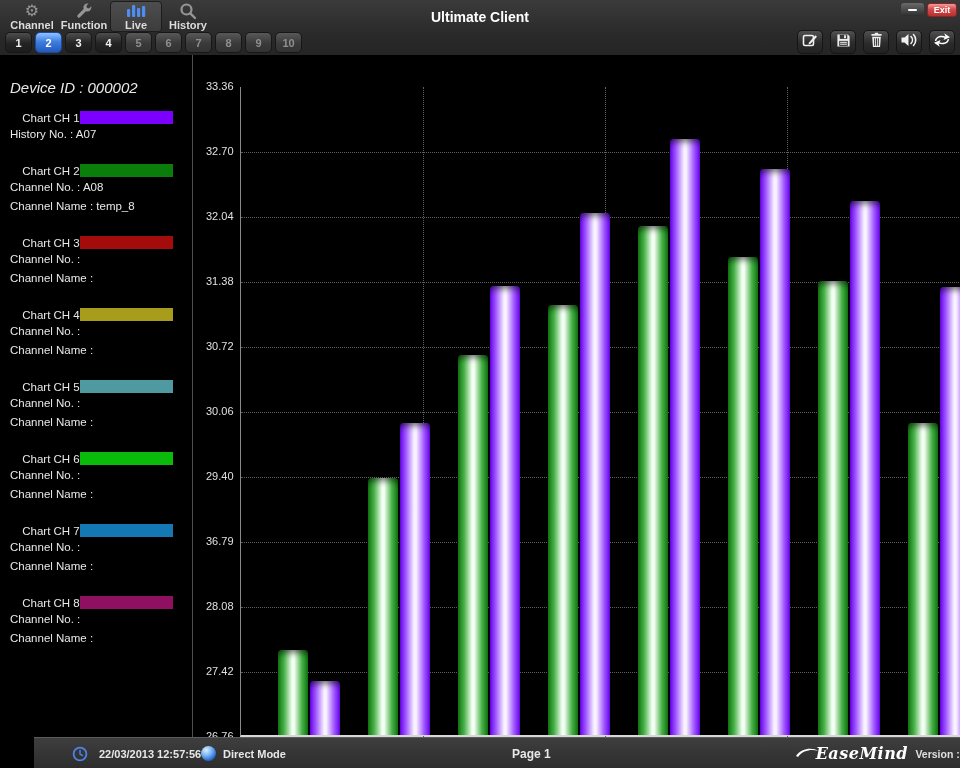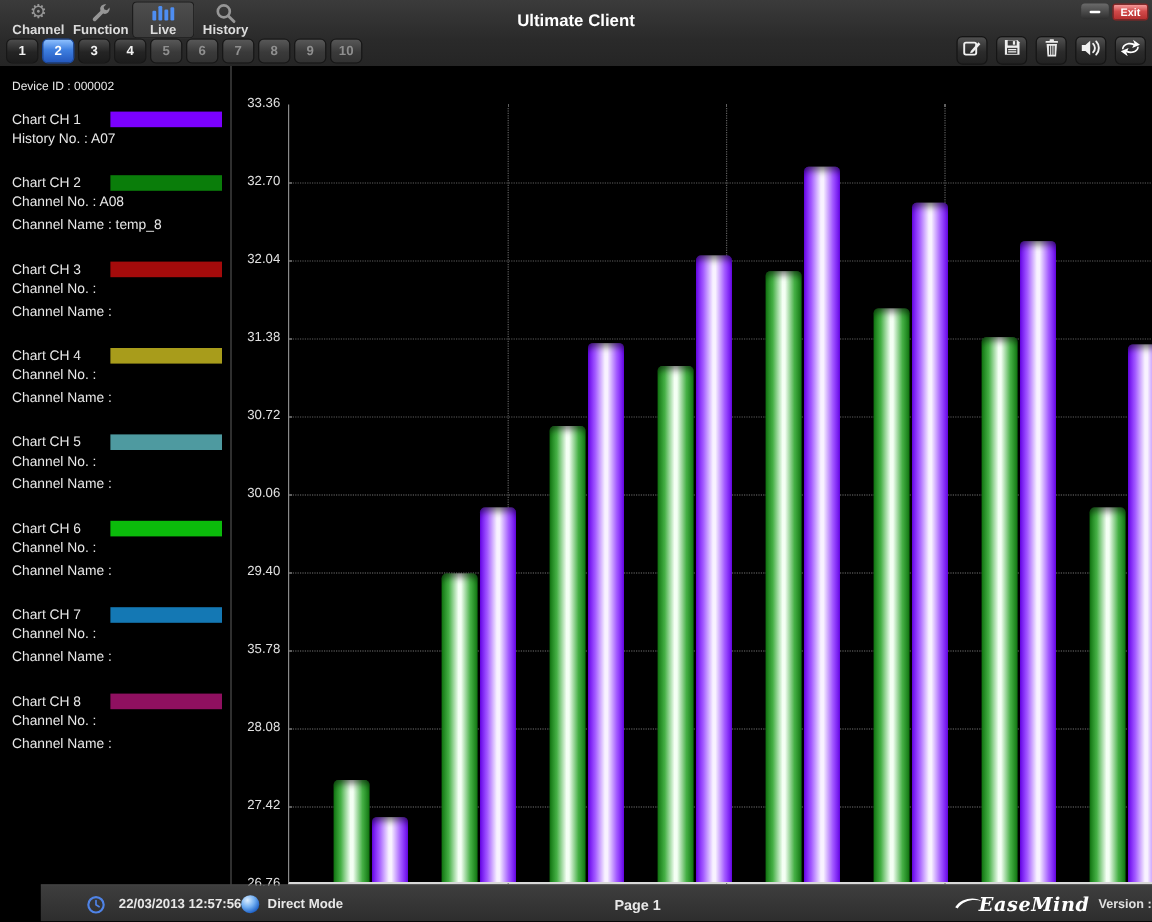--- a/index.html
+++ b/index.html
@@ -38,23 +38,23 @@
 
   .toolbar { position:absolute; right:5px; top:30px; display:flex; gap:7px; }
   .tool-btn { width:26px; height:24px; border-radius:5px; border:1px solid #151515;
               background:linear-gradient(#515151,#2b2b2b 55%,#222);
               display:flex; align-items:center; justify-content:center; }
 
   
   .content { position:absolute; left:0; top:55px; width:960px; height:682px; background:#000; }
   .sidebar { position:absolute; left:0; top:0; width:193px; height:682px; background:#000;
              border-right:1px solid #4e4e4e; padding:8px 6px 0 10px; }
-  .device-id { font-size:10px; color:#e8e8e8; margin:4px 0 14px 0; }
+  .device-id { font-size:15px; color:#e8e8e8; margin:16px 0 14px 0;font-style:italic; }
   .chan { margin-bottom:19px; }
-  .chan-head { display:flex; align-items:center; justify-content:space-between; height:15px; }
+  .chan-head { display:flex; align-items:center; justify-content:center; height:15px; }
   .chan-label { font-size:11.5px; color:#e8e8e8; }
   .chan-swatch { width:93px; height:13px; margin-right:1px; }
   .chan-line { font-size:11.5px; color:#e8e8e8; line-height:19px; height:19px; }
 
   .chartpanel { position:absolute; left:206px; top:0; width:620px; height:682px; background:#000;margin-top:20px; }
   .plot { position:absolute; left:34px; top:12px; width:730px; height:650px;
           border-left:1px solid #8a8a8a; border-bottom:2px solid #d8d8d8; }
   .ytick { position:absolute; width:32px; text-align:left; left:0; font-size:11px; color:#e0e0e0; }
   .hgrid { position:absolute; left:0; width:730px; height:0; border-top:1px dotted #5f5f5f; }
   .vgrid { position:absolute; top:0; height:650px; width:0; border-left:1px dotted #5f5f5f; }
@@ -284,21 +284,21 @@
           <div class="bar" style="left: 667px; height: 312px; background: linear-gradient(90deg, rgb(17, 122, 17) 0%, rgb(70, 176, 70) 20%, rgb(244, 255, 244) 47%, rgb(244, 255, 244) 54%, rgb(70, 176, 70) 80%, rgb(17, 122, 17) 100%);"></div>
           <div class="bar" style="left: 699px; height: 448px; background: linear-gradient(90deg, rgb(106, 5, 242) 0%, rgb(162, 89, 255) 20%, rgb(248, 242, 255) 47%, rgb(248, 242, 255) 54%, rgb(162, 89, 255) 80%, rgb(106, 5, 242) 100%);"></div>
         </div>
     <div class="ytick" style="top: 5px;">33.36</div>
         <div class="ytick" style="top: 70px;">32.70</div>
         <div class="ytick" style="top: 135px;">32.04</div>
         <div class="ytick" style="top: 200px;">31.38</div>
         <div class="ytick" style="top: 265px;">30.72</div>
         <div class="ytick" style="top: 330px;">30.06</div>
         <div class="ytick" style="top: 395px;">29.40</div>
-        <div class="ytick" style="top: 460px;">35.78</div>
+        <div class="ytick" style="top: 460px;">36.79</div>
         <div class="ytick" style="top: 525px;">28.08</div>
         <div class="ytick" style="top: 590px;">27.42</div>
         <div class="ytick" style="top: 655px;">26.76</div>
       </div>
   </div>
 
   <div class="statusbar">
     <div class="sb-item" style="left:38px">
       <svg width="16" height="16" viewBox="0 0 16 16">
         <circle cx="8" cy="8" r="6.4" fill="none" stroke="#4f83e6" stroke-width="1.8"></circle>

